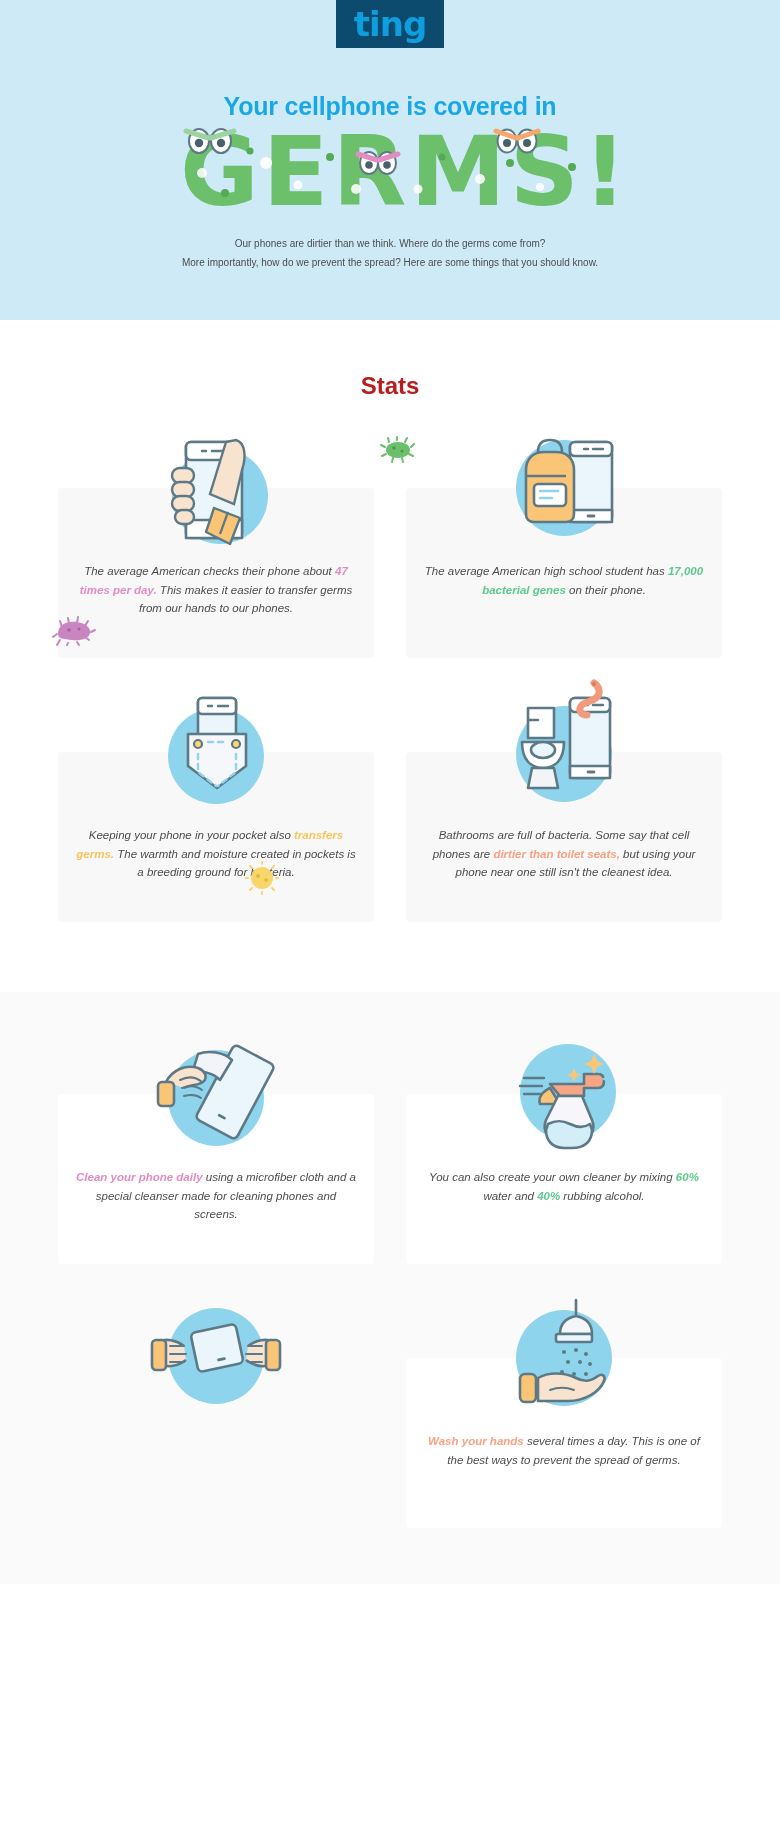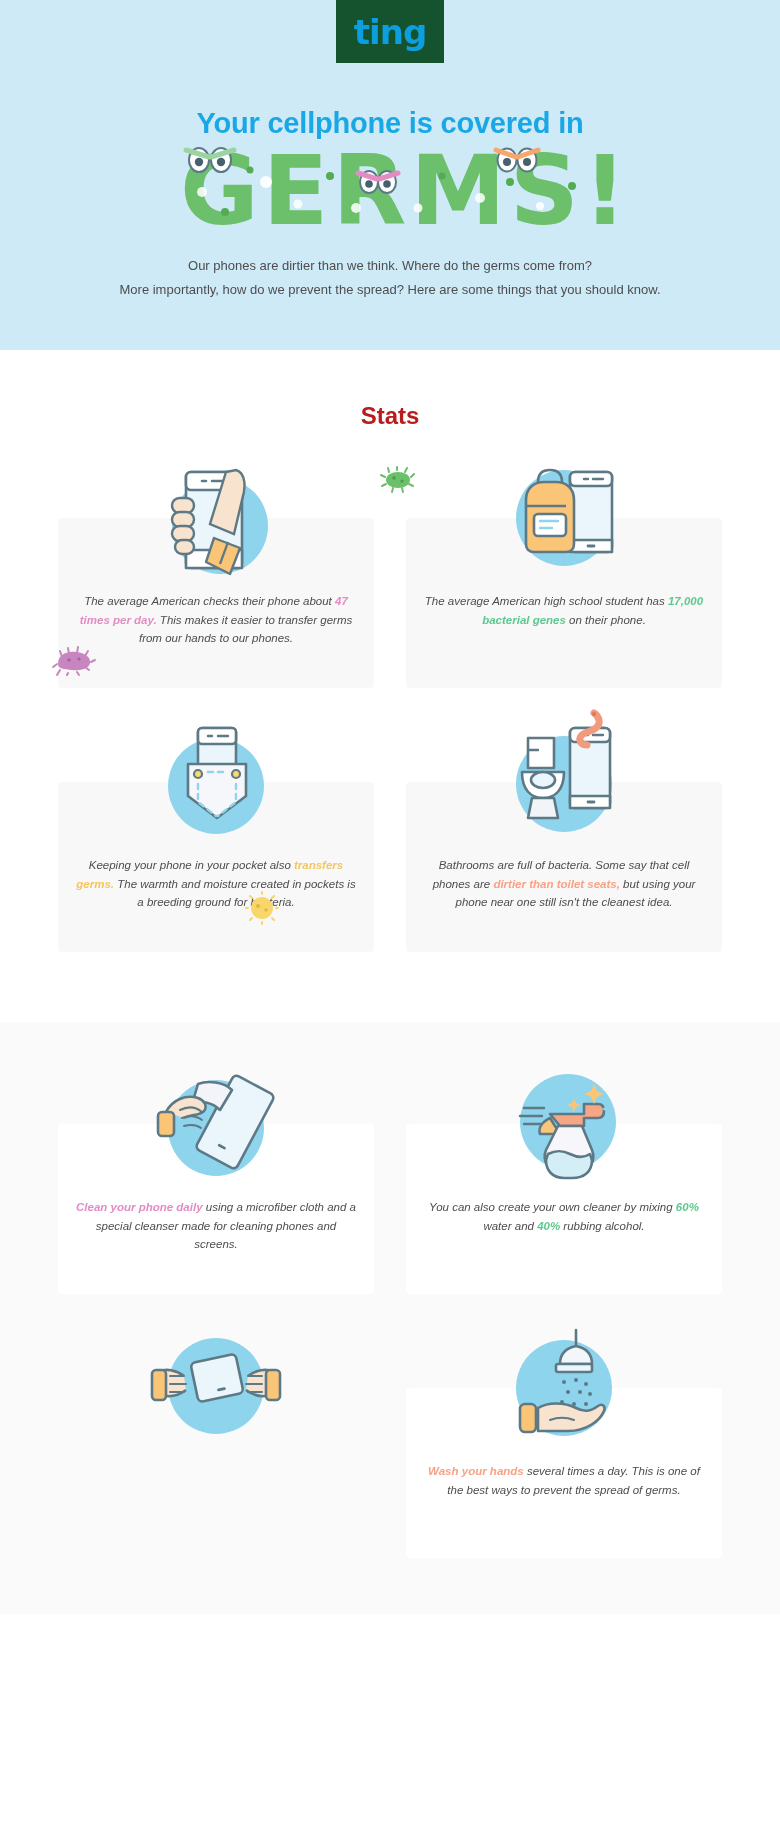--- a/index.html
+++ b/index.html
@@ -13,48 +13,48 @@
   .page { width: 780px; position: relative; overflow: hidden; }
 
   
   .hero {
     background: #cfeaf7;
     padding: 0 0 48px 0;
     position: relative;
     text-align: center;
   }
   .logo-box {
-    width: 108px; height: 63px;
-    background: #14532d;
+    width: 108px; height: 48px;
+    background: #0c4a6e;
     margin: 0 auto;
     display: flex; align-items: center; justify-content: center;
   }
   .logo-text {
     font-family: "DejaVu Sans", sans-serif;
     font-weight: bold;
     font-size: 34px;
     color: #0c9ede;
     letter-spacing: -1px;
     line-height: 1;
   }
   .hero-title {
     margin-top: 44px;
-    font-size: 29px;
+    font-size: 25px;
     font-weight: bold;
     color: #19a8e5;
     letter-spacing: -0.2px;
   }
   .germs-word {
     margin-top: 6px;
     height: 86px;
     display: flex; align-items: center; justify-content: center;
   }
   .hero-sub {
     margin-top: 22px;
-    font-size: 13px;
+    font-size: 10px;
     line-height: 1.85;
     color: #4d4d4d;
   }
   .hero-arrow {
     position: absolute;
     left: 50%; bottom: -21px;
     transform: translateX(-50%);
     width: 0; height: 0;
     border-left: 22px solid transparent;
     border-right: 22px solid transparent;

